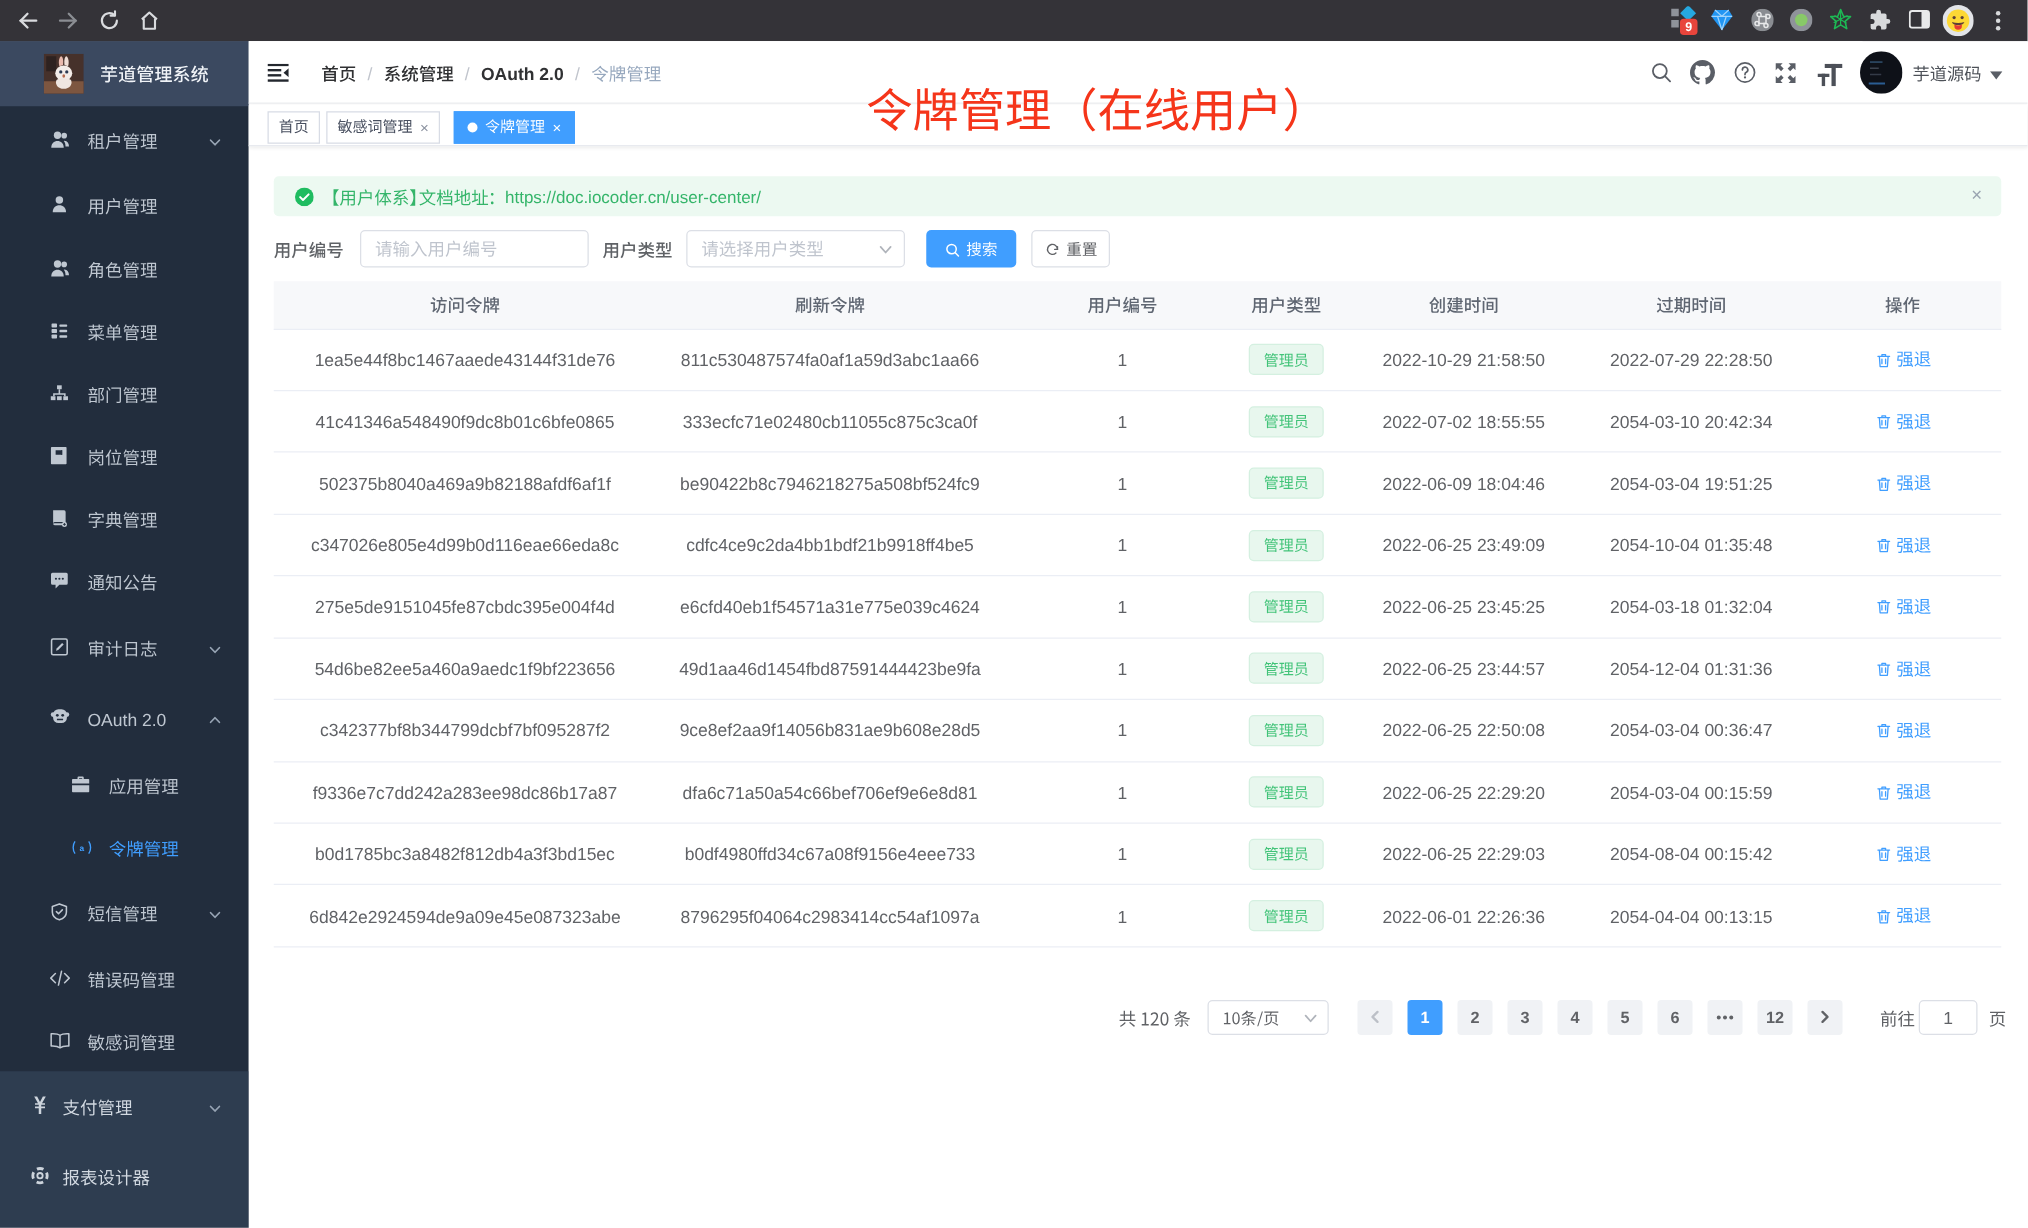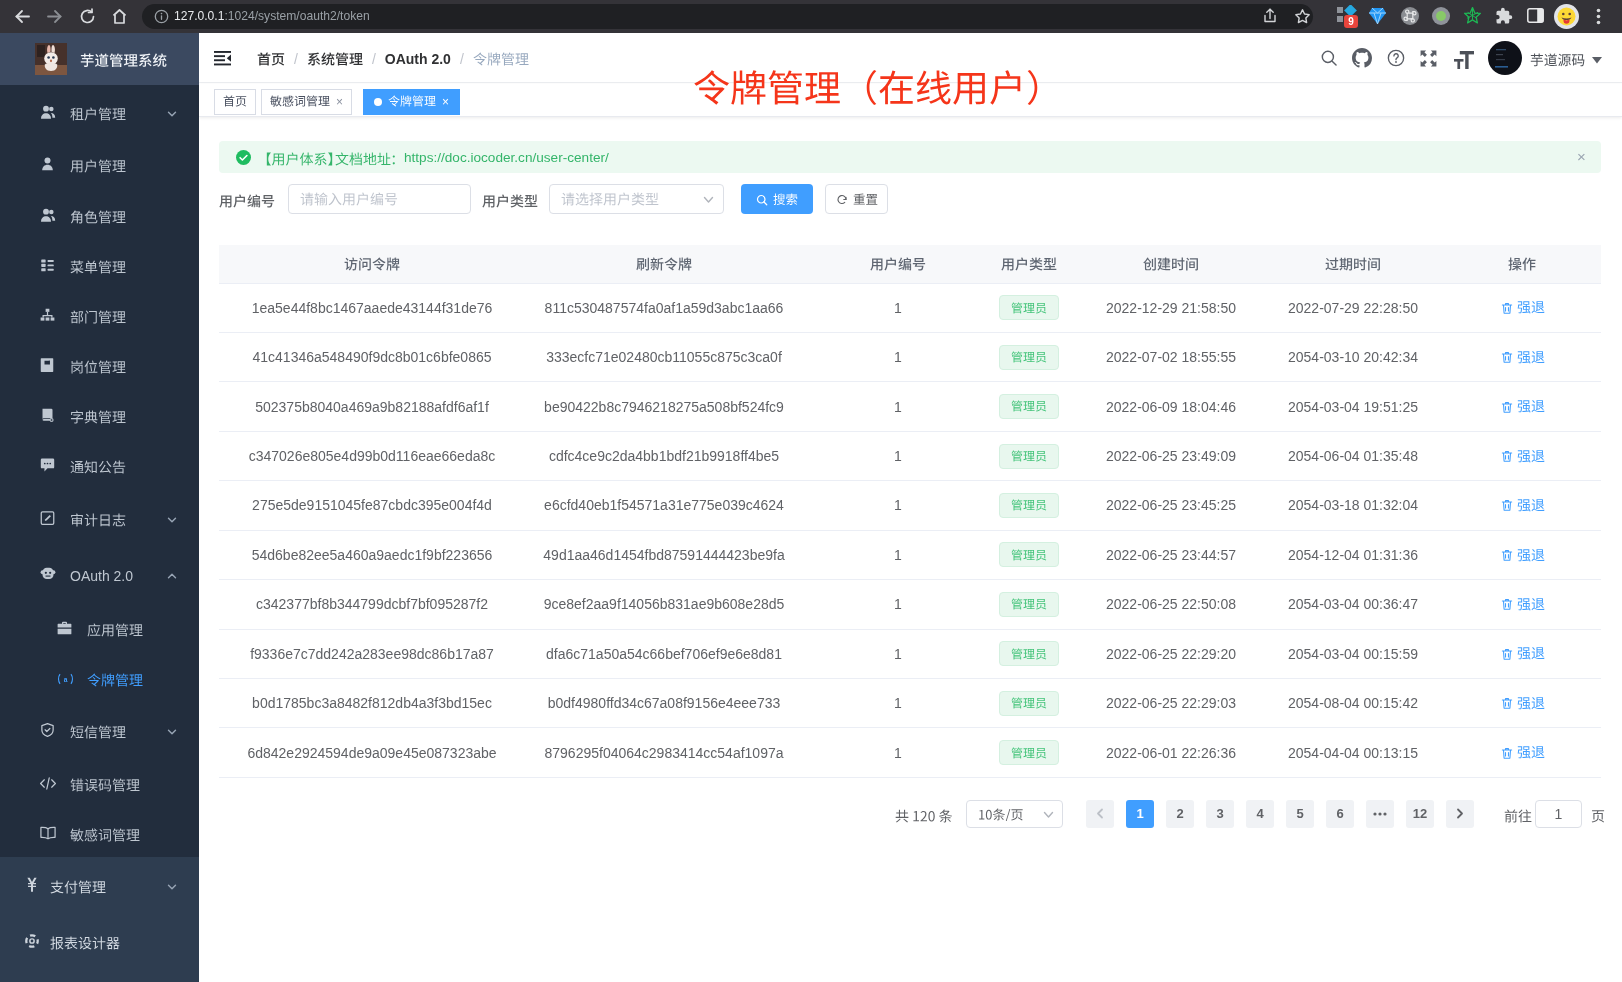--- a/index.html
+++ b/index.html
@@ -23,21 +23,21 @@
 .tag.act{background:#409eff;border-color:#409eff;color:#fff}
 .tag .dot{display:inline-block;width:8px;height:8px;border-radius:50%;background:#fff;margin-right:6px;position:relative;top:0px}
 .tag .x{margin-left:6px;font-size:12px;color:#8a919f}
 .tag.act .x{color:#fff}
 
 #alert{position:absolute;left:20px;top:108px;width:1382px;height:32px;background:#ecf9f1;border-radius:4px}
 
 .inp{position:absolute;height:30px;border:1px solid #dcdfe6;border-radius:4px;background:#fff;font-size:14px;color:#c0c4cc;line-height:28px;padding:0 11px;white-space:nowrap}
 .btn{position:absolute;height:30px;border-radius:4px;font-size:14px;line-height:30px;text-align:center}
 
-#tbl{position:absolute;left:20px;top:212px;width:1382px}
+#tbl{position:absolute;left:20px;top:192px;width:1382px}
 .trh{display:flex;height:38.5px;background:#f7f8fa;border-bottom:1px solid #ebeef5}
 .trh>div{font-size:14px;color:#5f6672;text-align:center;line-height:38.5px}
 .trb{display:flex;height:49.45px;border-bottom:1px solid #ebeef5;align-items:center}
 .trb>div{font-size:14px;color:#606266;text-align:center}
 .c1{width:306px}.c2{width:278px}.c3{width:190px}.c4{width:72px}.c5{width:212px}.c6{width:152px}.c7{width:172px}
 .gtag{display:inline-block;height:25px;line-height:23px;padding:0 11px;background:#e8f7ee;border:1px solid #d4f0e0;border-radius:4px}
 
 .pbtn{position:absolute;top:767px;width:28px;height:28px;border-radius:3px;background:#f0f2f5;color:#606266;font-size:13px;font-weight:bold;text-align:center;line-height:28px}
 .pbtn.on{background:#409eff;color:#fff}
 </style></head><body>
@@ -51,36 +51,20 @@
       <path d="M9 3l5.5 5.5L9 14"></path>
     </svg>
     <svg class="abs" style="left:79px;top:8px" width="17" height="17" viewBox="0 0 17 17" fill="none" stroke="#d9dbde" stroke-width="1.7" stroke-linecap="round">
       <path d="M14.5 8.5a6 6 0 1 1-1.8-4.3"></path>
       <path d="M13 1v3.5H9.5" stroke-linejoin="round"></path>
     </svg>
     <svg class="abs" style="left:111px;top:8px" width="17" height="17" viewBox="0 0 17 17" fill="none" stroke="#d9dbde" stroke-width="1.7" stroke-linejoin="round">
       <path d="M2.5 7.5L8.5 2l6 5.5"></path>
       <path d="M4 6.8V15h9V6.8"></path>
     </svg>
-    <div id="pill">
-      <svg class="abs" style="left:12px;top:5px" width="15" height="15" viewBox="0 0 15 15" fill="none" stroke="#9aa0a6" stroke-width="1.3">
-        <circle cx="7.5" cy="7.5" r="6.2"></circle>
-        <path d="M7.5 6.8v3.5" stroke-linecap="round"></path>
-        <circle cx="7.5" cy="4.6" r="0.8" fill="#9aa0a6" stroke="none"></circle>
-      </svg>
-      <span style="position:absolute;left:32px;top:0">127.0.0.1<span style="color:#9aa0a6">:1024/system/oauth2/token</span></span>
-      <svg class="abs" style="left:1120px;top:4px" width="16" height="16" viewBox="0 0 16 16" fill="none" stroke="#d2d4d7" stroke-width="1.4" stroke-linecap="round">
-        <path d="M8 1.5v9"></path>
-        <path d="M4.8 4.2L8 1.2l3.2 3"></path>
-        <path d="M3 7.5v6h10v-6" stroke-linejoin="round"></path>
-      </svg>
-      <svg class="abs" style="left:1152px;top:4px" width="17" height="17" viewBox="0 0 24 24" fill="none" stroke="#d2d4d7" stroke-width="2">
-        <path d="M12 2.6l2.9 5.9 6.5.9-4.7 4.6 1.1 6.5-5.8-3-5.8 3 1.1-6.5L2.6 9.4l6.5-.9z" stroke-linejoin="round"></path>
-      </svg>
-    </div>
     <svg class="abs" style="left:1336px;top:5px" width="26" height="24" viewBox="0 0 26 24">
       <rect x="1" y="2" width="6" height="6" fill="#8f939a"></rect>
       <rect x="1" y="11" width="6" height="6" fill="#8f939a"></rect>
       <rect x="10" y="1" width="9" height="9" transform="rotate(45 14.5 5.5)" fill="#25a8e0"></rect>
       <rect x="8" y="10" width="14" height="13" rx="3" fill="#e8453c"></rect>
       <text x="15" y="20" font-size="10" font-weight="bold" fill="#fff" text-anchor="middle" font-family="Liberation Sans">9</text>
     </svg>
     <svg class="abs" style="left:1369px;top:7px" width="17" height="18" viewBox="0 0 17 18">
       <path d="M3 1h11l3 5-8.5 11L0 6z" fill="#2196f3"></path>
       <path d="M3 1l5.5 5L14 1M0 6h17M8.5 17L5 6M8.5 17L12 6" stroke="#9fd4fb" stroke-width="1" fill="none"></path>
@@ -660,21 +644,21 @@
         <div class="c1">1ea5e44f8bc1467aaede43144f31de76</div>
         <div class="c2">811c530487574fa0af1a59d3abc1aa66</div>
         <div class="c3">1</div>
         <div class="c4"><span class="gtag"><svg style="width:36.0px;height:12px;vertical-align:-1.4px;" viewBox="0 0 3000 1000" fill="#41c378">
               <g transform="translate(0,880) scale(1,-1)">
                 <use href="#r7ba1" x="0"></use>
                 <use href="#r7406" x="1000"></use>
                 <use href="#r5458" x="2000"></use>
               </g>
             </svg></span></div>
-        <div class="c5">2022-12-29 21:58:50</div>
+        <div class="c5">2022-10-29 21:58:50</div>
         <div class="c6">2022-07-29 22:28:50</div>
         <div class="c7" style="padding-left:14px;white-space:nowrap"><svg style="vertical-align:-2px;margin-right:3px" width="14" height="14" viewBox="0 0 24 24" fill="none" stroke="#409eff" stroke-width="1.8">
             <path d="M4 7h16M9.5 7V4.5h5V7M6 7l1 14h10l1-14" stroke-linecap="round" stroke-linejoin="round"></path>
             <path d="M9.5 11v6M14.5 11v6" stroke-linecap="round"></path>
           </svg><svg style="width:28.0px;height:14px;vertical-align:-1.7px;" viewBox="0 0 2000 1000" fill="#409eff">
             <g transform="translate(0,880) scale(1,-1)">
               <use href="#r5f3a" x="0"></use>
               <use href="#r9000" x="1000"></use>
             </g>
           </svg></div>
@@ -730,21 +714,21 @@
         <div class="c2">cdfc4ce9c2da4bb1bdf21b9918ff4be5</div>
         <div class="c3">1</div>
         <div class="c4"><span class="gtag"><svg style="width:36.0px;height:12px;vertical-align:-1.4px;" viewBox="0 0 3000 1000" fill="#41c378">
               <g transform="translate(0,880) scale(1,-1)">
                 <use href="#r7ba1" x="0"></use>
                 <use href="#r7406" x="1000"></use>
                 <use href="#r5458" x="2000"></use>
               </g>
             </svg></span></div>
         <div class="c5">2022-06-25 23:49:09</div>
-        <div class="c6">2054-06-04 01:35:48</div>
+        <div class="c6">2054-10-04 01:35:48</div>
         <div class="c7" style="padding-left:14px;white-space:nowrap"><svg style="vertical-align:-2px;margin-right:3px" width="14" height="14" viewBox="0 0 24 24" fill="none" stroke="#409eff" stroke-width="1.8">
             <path d="M4 7h16M9.5 7V4.5h5V7M6 7l1 14h10l1-14" stroke-linecap="round" stroke-linejoin="round"></path>
             <path d="M9.5 11v6M14.5 11v6" stroke-linecap="round"></path>
           </svg><svg style="width:28.0px;height:14px;vertical-align:-1.7px;" viewBox="0 0 2000 1000" fill="#409eff">
             <g transform="translate(0,880) scale(1,-1)">
               <use href="#r5f3a" x="0"></use>
               <use href="#r9000" x="1000"></use>
             </g>
           </svg></div>
       </div>

